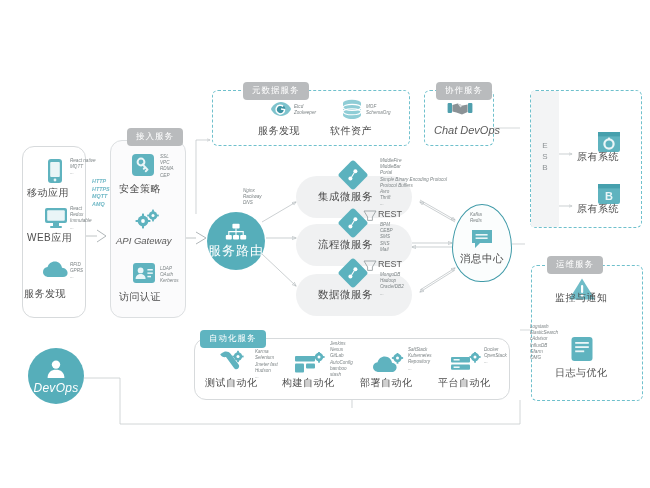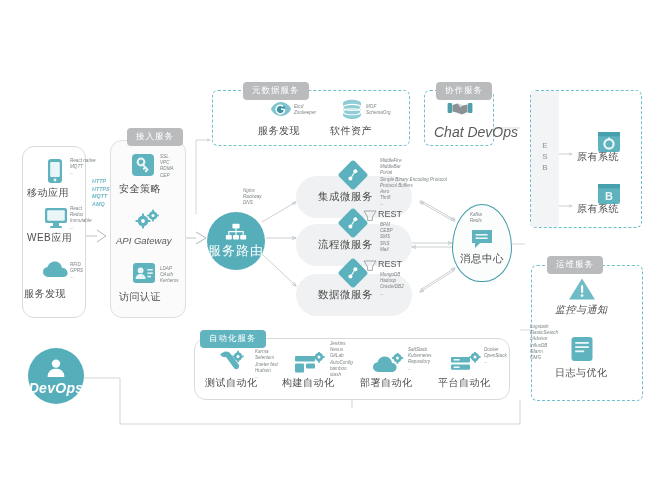--- a/index.html
+++ b/index.html
@@ -76,21 +76,21 @@
     position: absolute;
     border-radius: 50%;
     background: #56aeba;
     display: flex;
     flex-direction: column;
     align-items: center;
     justify-content: center;
     color: #fff;
   }
   .circle-node .t { font-size: 13px; letter-spacing: 1px; margin-top: 1px;}
-  .circle-node .t.en { font-size: 14px; font-style: italic; letter-spacing: .3px; font-weight: bold;}
+  .circle-node .t.en { font-size: 12px; font-style: italic; letter-spacing: .3px;}
 
   .diamond {
     position: absolute;
     background: #5bb2be;
     transform: rotate(45deg);
     border-radius: 3px;
   }
 
   .egg {
     position: absolute;
@@ -373,21 +373,21 @@
   <div class="tab-label" style="left:436px; top:82px;">协作服务</div>
   <div class="dash-box" style="left:424px; top:90px; width:70px; height:56px;"></div>
   <div class="ico" style="left:447px; top:99px;">
     <svg width="26" height="20" viewBox="0 0 26 20">
       <rect x="0.6" y="4" width="4.4" height="10" rx="1" fill="#4f9fad"></rect>
       <rect x="21" y="4" width="4.4" height="10" rx="1" fill="#4f9fad"></rect>
       <path d="M5.4,6 L10.6,4.4 L15.6,6.6 L20.6,5.6 L20.6,13 L15,15.6 L9.4,13.4 L5.4,12.4 Z" fill="#8b9296"></path>
       <path d="M10.6,4.4 L13.4,8.4 L15.6,6.6" fill="#d9dcde"></path>
     </svg>
   </div>
-  <div class="en-label" style="left:434px; top:124px; font-size:14px;">Chat DevOps</div>
+  <div class="en-label" style="left:434px; top:124px; font-size:11px;">Chat DevOps</div>
 
   <div class="dash-box" style="left:530px; top:90px; width:112px; height:138px;"></div>
   <div class="esb-panel" style="left:531px; top:91px; width:28px; height:136px;"></div>
   <div class="vert" style="left:536px; top:140px; width:18px; white-space:pre;">E
 S
 B</div>
 
   <div class="ico" style="left:597px; top:131px;">
     <svg width="24" height="22" viewBox="0 0 24 22">
       <rect x="1" y="1" width="22" height="20" rx="2" fill="#5fb3bf"></rect>
@@ -410,21 +410,21 @@
   <div class="tab-label" style="left:547px; top:256px;">运维服务</div>
   <div class="dash-box" style="left:531px; top:265px; width:112px; height:136px;"></div>
 
   <div class="ico" style="left:568px; top:277px;">
     <svg width="28" height="24" viewBox="0 0 28 24">
       <path d="M14,1.5 L27,22.5 L1,22.5 Z" fill="#6fbcc7"></path>
       <rect x="13" y="8" width="2.2" height="8" rx="1" fill="#fff"></rect>
       <circle cx="14.1" cy="18.6" r="1.4" fill="#fff"></circle>
     </svg>
   </div>
-  <div class="node-label" style="left:555px; top:303px;font-style:italic;">监控与通知</div>
+  <div class="node-label" style="left:555px; top:291px;">监控与通知</div>
 
   <div class="tech" style="left:530px; top:324px;">Logstash
 ElasticSearch
 cAdvisor
 InfluxDB
 Gfarm
 OMG</div>
   <div class="ico" style="left:570px; top:336px;">
     <svg width="24" height="26" viewBox="0 0 24 26">
       <rect x="1.5" y="1" width="21" height="24" rx="3" fill="#5fb3bf"></rect>

